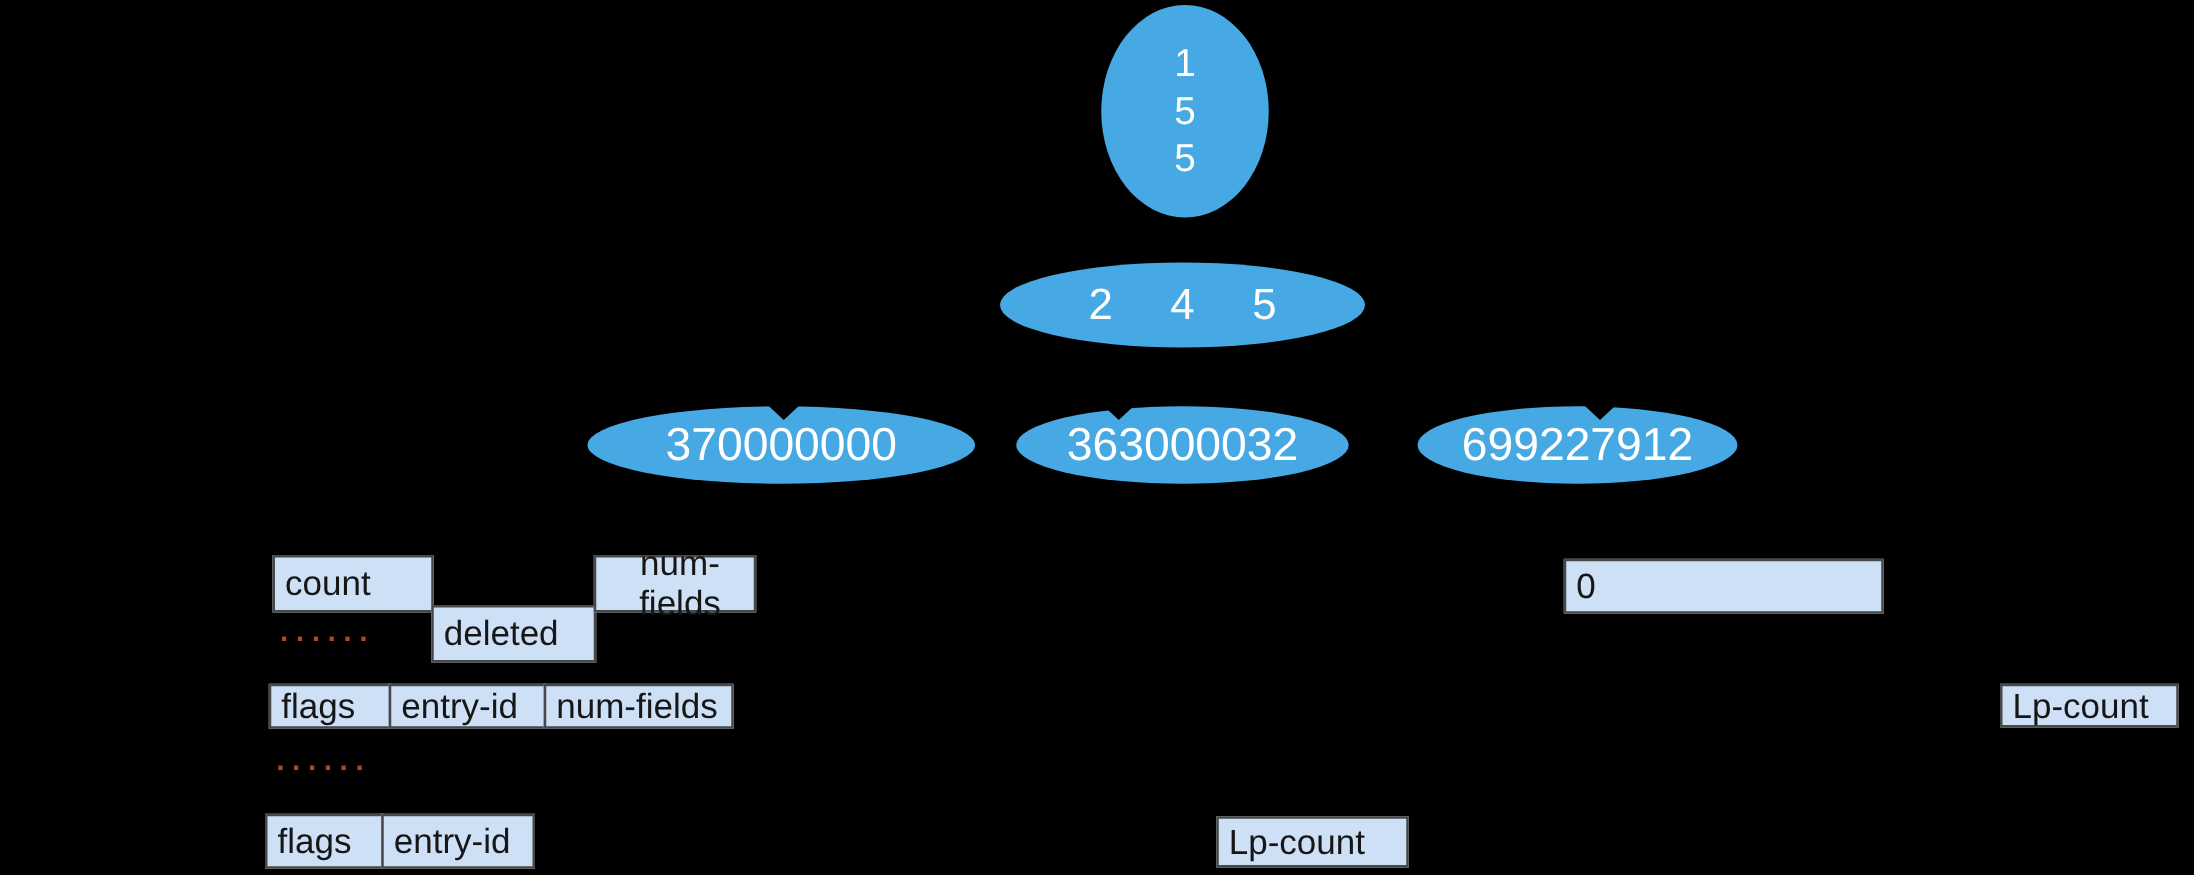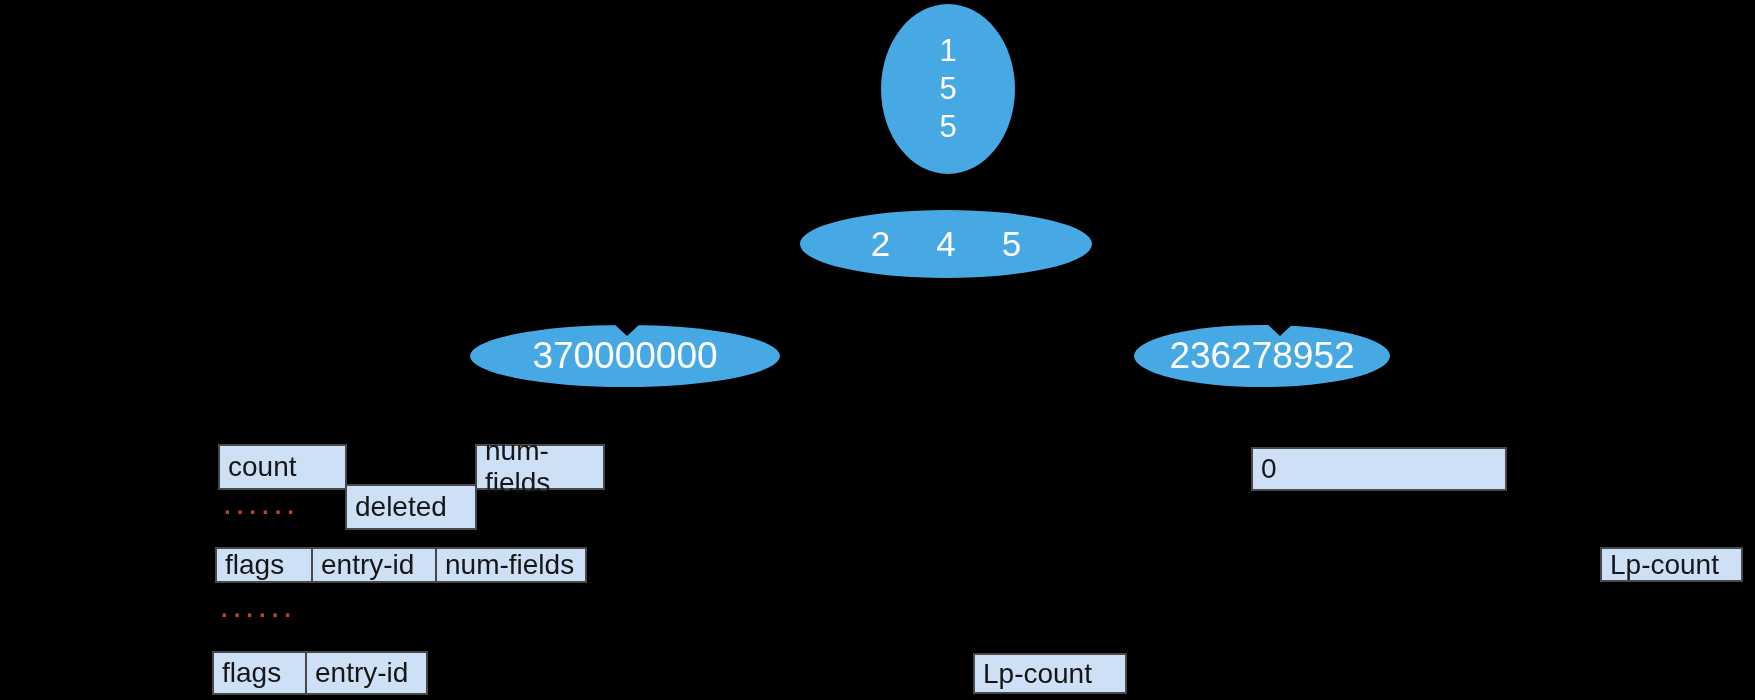--- a/index.html
+++ b/index.html
@@ -33,21 +33,21 @@
   .node.mid  { font-size: 35px; }
   .node.mid .digit-row { display: flex; gap: 46px; }
   .node.leaf { font-size: 37px; }
   .notch {
     position: absolute;
     width: 0; height: 0;
     border-left: 14px solid transparent;
     border-right: 14px solid transparent;
     border-top: 13px solid var(--bg);
   }
-  .row { position: absolute; display: flex; }
+  .row { position: absolute; display: flex; text-align: center; }
   .cell {
     background: var(--box-fill);
     border: 2px solid var(--box-border);
     box-sizing: border-box;
     display: flex;
     align-items: center;
     padding-left: 8px;
     color: var(--box-text);
     font-size: 28px;
   }
@@ -77,22 +77,25 @@
     <div class="digit-row">
       <span>2</span>
       <span>4</span>
       <span>5</span>
     </div>
   </div>
 
   <div class="node leaf" style="left:470px; top:325px; width:310px; height:62px;align-items:center;">
     <span>370000000</span>
   </div>
+  <div class="node leaf" style="left:813px; top:325px; width:266px; height:62px;">
+    <span>363000032</span>
+  </div>
   <div class="node leaf" style="left:1134px; top:325px; width:256px; height:62px;">
-    <span>236278952</span>
+    <span>699227912</span>
   </div>
 
   <div class="notch" style="left:613px; top:323px;"></div>
   <div class="notch" style="left:881px; top:323px;"></div>
   <div class="notch" style="left:1266px; top:323px;"></div>
 
   <div class="row" style="left:218px; top:444px; height:46px;">
     <div class="cell" style="width:129px; height:46px;">
         <span>count</span>
       </div>

